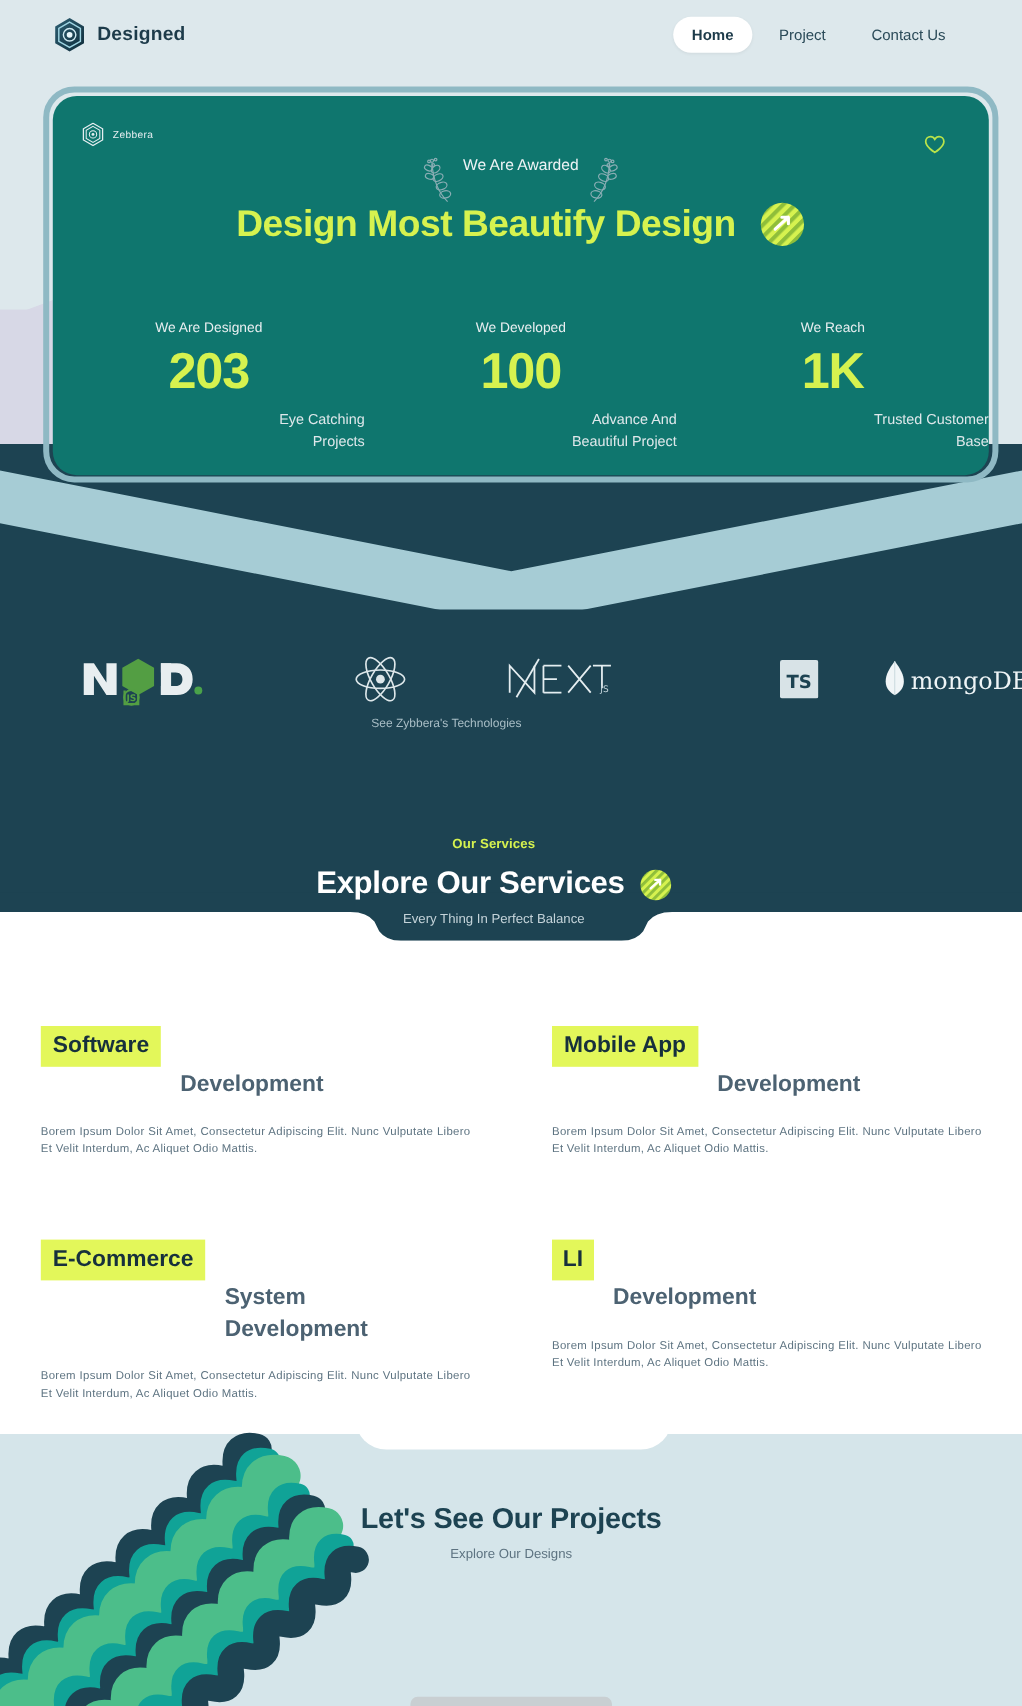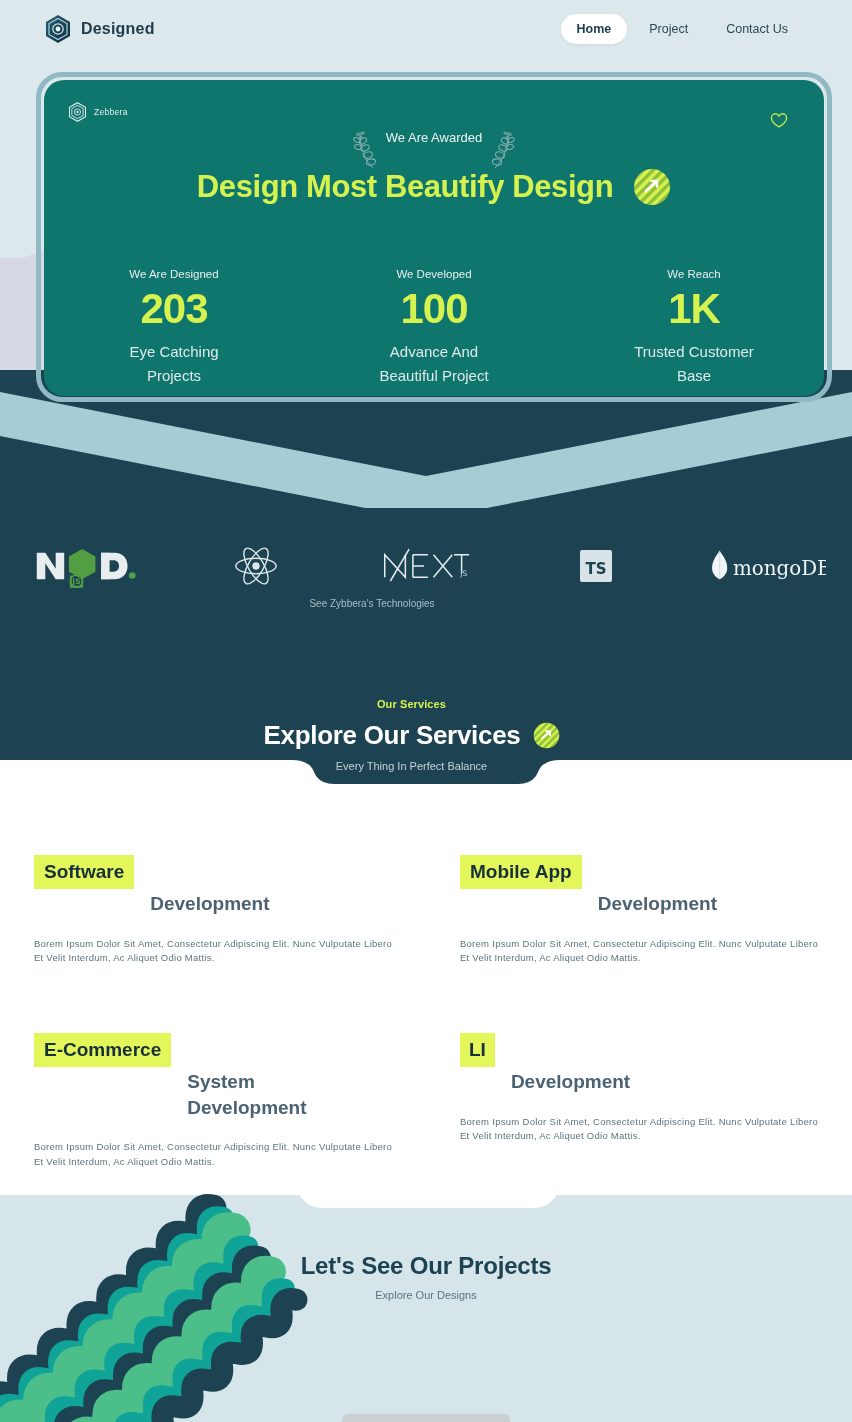--- a/index.html
+++ b/index.html
@@ -68,43 +68,43 @@
     font-size: 31px; font-weight: 700; color: #d6f24f; letter-spacing: -0.4px; white-space: nowrap;
   }
   .badge-circle { width: 38px; height: 38px; }
 
   .stats {
     position: absolute; top: 188px; left: 0; width: 780px; display: flex;
   }
   .stat { flex: 1; text-align: center; }
   .stat-top { font-size: 11.5px; color: #e8eef0; margin-bottom: 8px; }
   .stat-num { font-size: 42px; font-weight: 700; color: #d6f24f; line-height: 1; letter-spacing: -1px; }
-  .stat-sub { font-size: 15px; color: #dfe8eb; line-height: 1.6; margin-top: 10px; }
+  .stat-sub { font-size: 12px; color: #dfe8eb; line-height: 1.6; margin-top: 10px; text-align: right; }
 
   
   .dark-band {
     position: absolute; left: 0; top: 370px; width: 852px; height: 390px;
     background: #1d4352; z-index: 3;
   }
   .chevron {
     position: absolute; left: 0; top: 378px; width: 852px; height: 130px; z-index: 4;
   }
   .logos {
     position: absolute; left: 0; top: 536px; width: 852px; height: 64px;
     display: flex; align-items: center; z-index: 10;
   }
-  .logo-cell { flex: 1; display: flex; align-items: center; justify-content: center; }
+  .logo-cell { flex: 1; display: flex; align-items: center; justify-content: flex-end; }
   .tech-caption {
     position: absolute; left: 0; top: 598px; width: 744px; text-align: center;
     font-size: 10px; color: #a9bec6; z-index: 10;
   }
 
   .services-head { position: absolute; left: 0; top: 678px; width: 823px; text-align: center; z-index: 10; margin-top: 20px; }
   .svc-eyebrow { font-size: 11px; font-weight: 700; color: #d6f24f; letter-spacing: .1px; }
-  .svc-title-row { display: flex; align-items: center; justify-content: center; gap: 12px; margin-top: 10px; }
+  .svc-title-row { display: flex; align-items: flex-end; justify-content: center; gap: 12px; margin-top: 10px; }
   .svc-title { font-size: 26px; font-weight: 700; color: #ffffff; letter-spacing: -0.3px; }
   .svc-badge { width: 27px; height: 27px; }
   .svc-sub { font-size: 11px; color: #c4d3d9; margin-top: 9px; }
 
   
   .notch { position: absolute; left: 0; top: 744px; width: 852px; height: 40px; z-index: 6; }
 
   
   .white-sec {
     position: absolute; left: 0; top: 760px; width: 852px; height: 435px;

